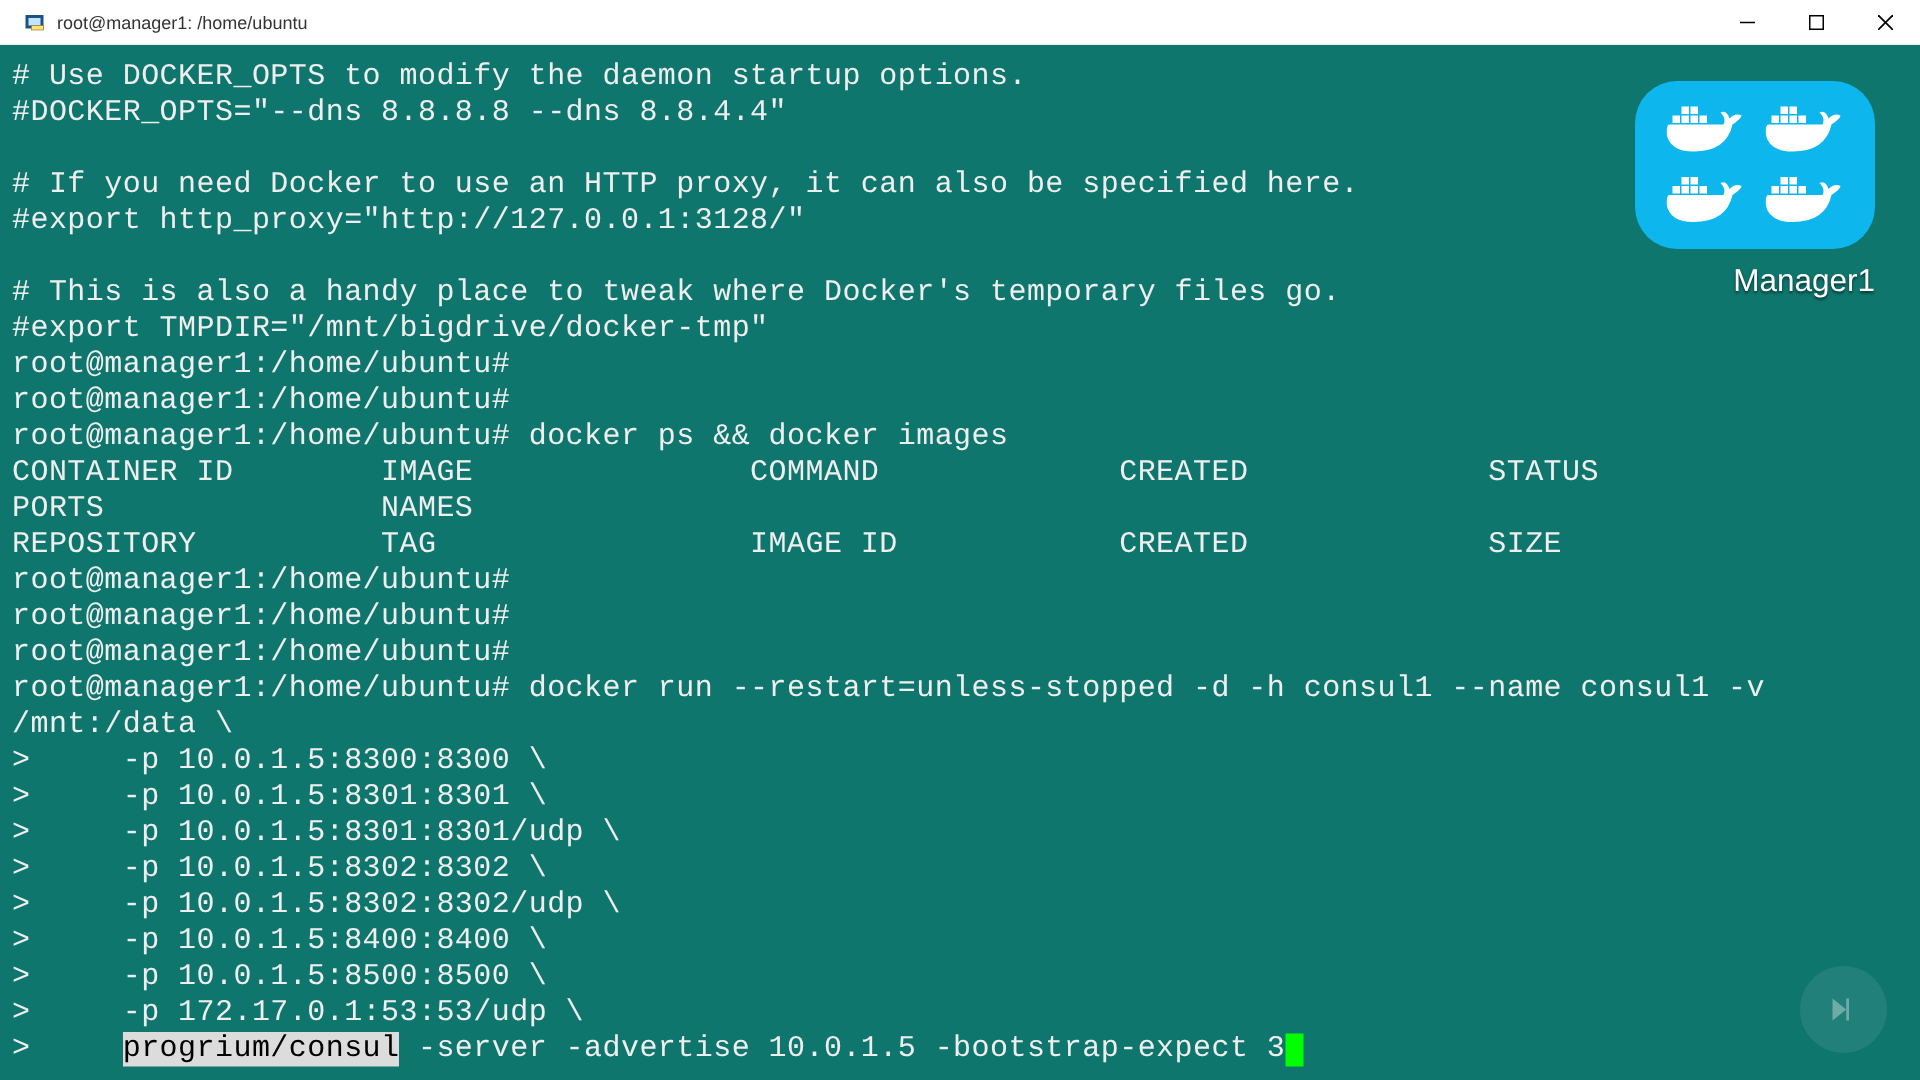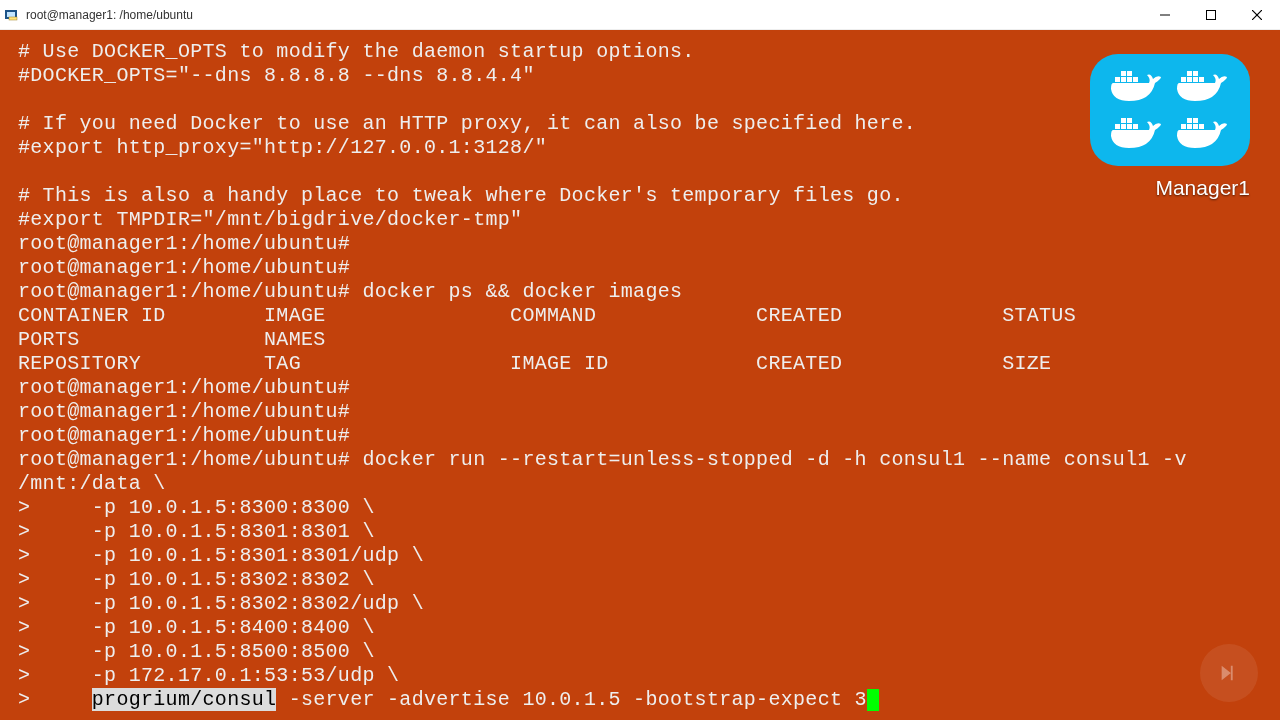--- a/index.html
+++ b/index.html
@@ -11,21 +11,21 @@
   font-size: 13px;
   overflow: hidden;
   position: relative;
 }
 .titlebar {
   height: 30px;
   background: #fff;
   border-bottom: 1px solid #eee;
   display: flex;
   align-items: center;
-  padding-left: 4px;
+  padding-left: 16px;
   position: relative;
 }
 .app-icon {
   width: 16px;
   height: 16px;
   margin-right: 6px;
 }
 .title-text {
   font-size: 12px;
   color: #333;
@@ -46,26 +46,26 @@
   cursor: pointer;
 }
 .win-btn svg { width: 10px; height: 10px; }
 
 .terminal {
   position: absolute;
   top: 30px;
   left: 0;
   right: 0;
   bottom: 0;
-  background: #c2410c;
+  background: #0f766e;
   color: #eee;
   font-family: "Consolas", "Courier New", monospace;
   font-size: 20px;
   line-height: 24px;
-  padding: 10px 10px 0 18px;
+  padding: 10px 10px 0 8px;
   white-space: pre-wrap;
   word-wrap: break-word;
   letter-spacing: 0.3px;
   overflow: hidden;
 }
 .cursor {
   display: inline-block;
   width: 12px;
   height: 22px;
   background: #00ff00;

